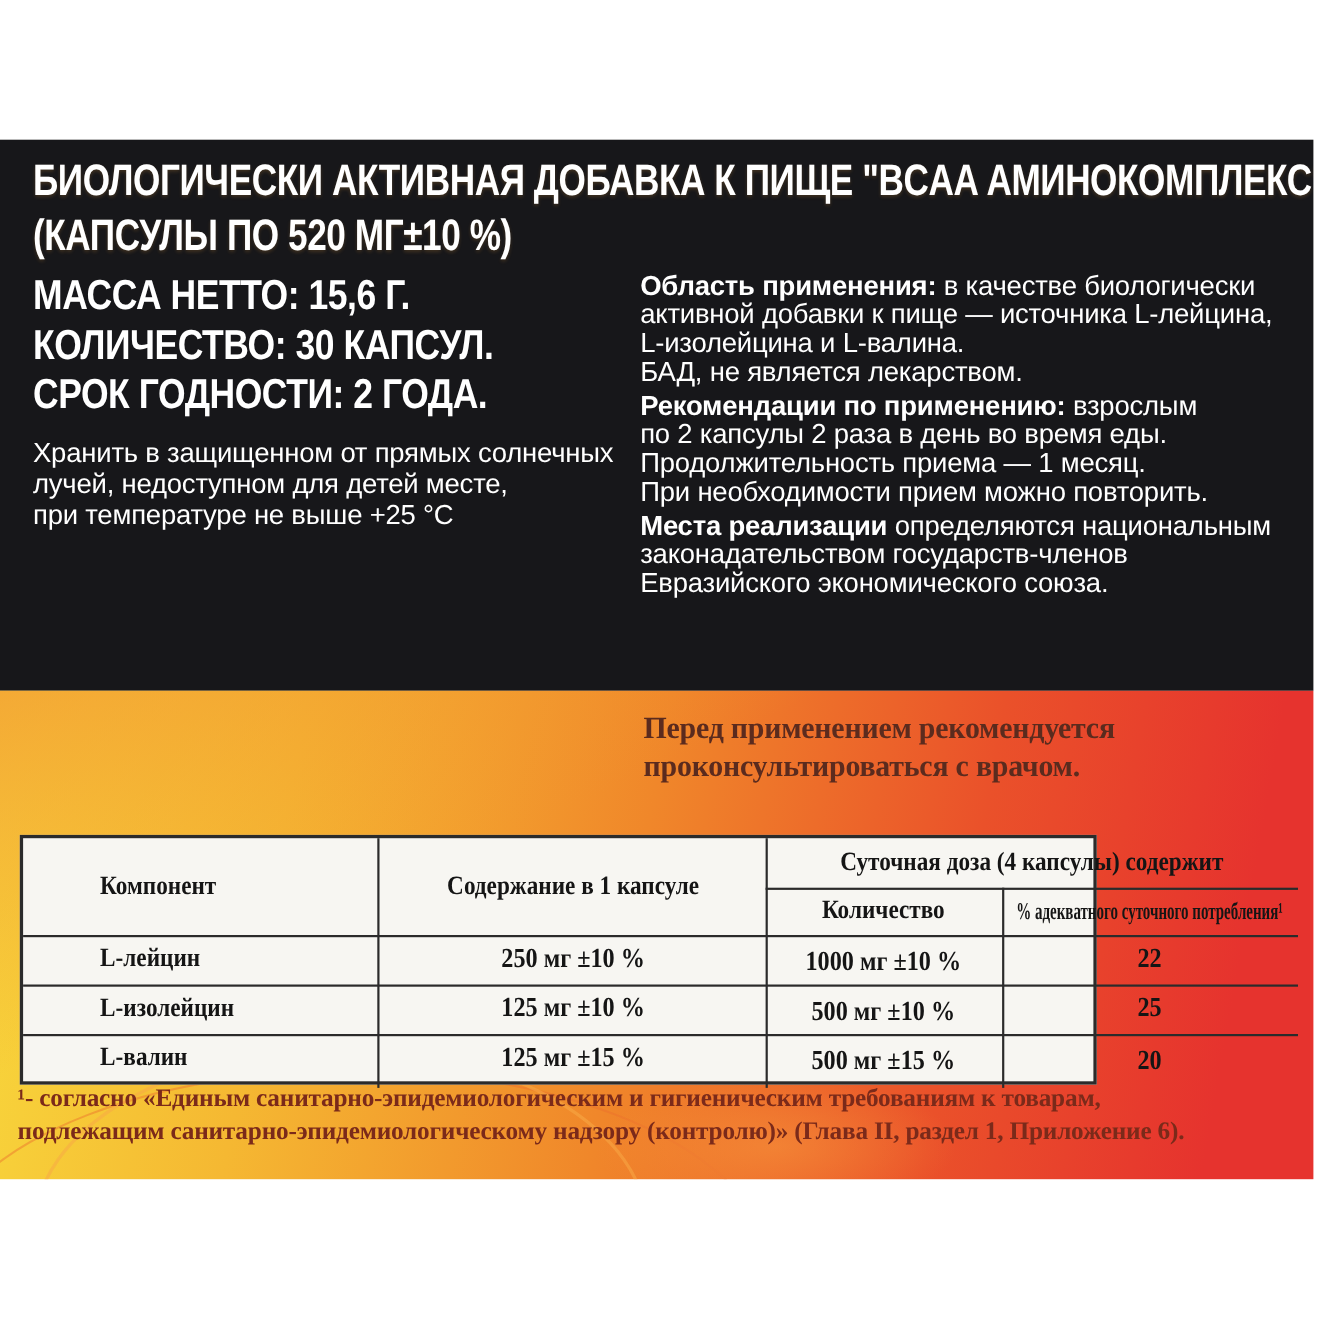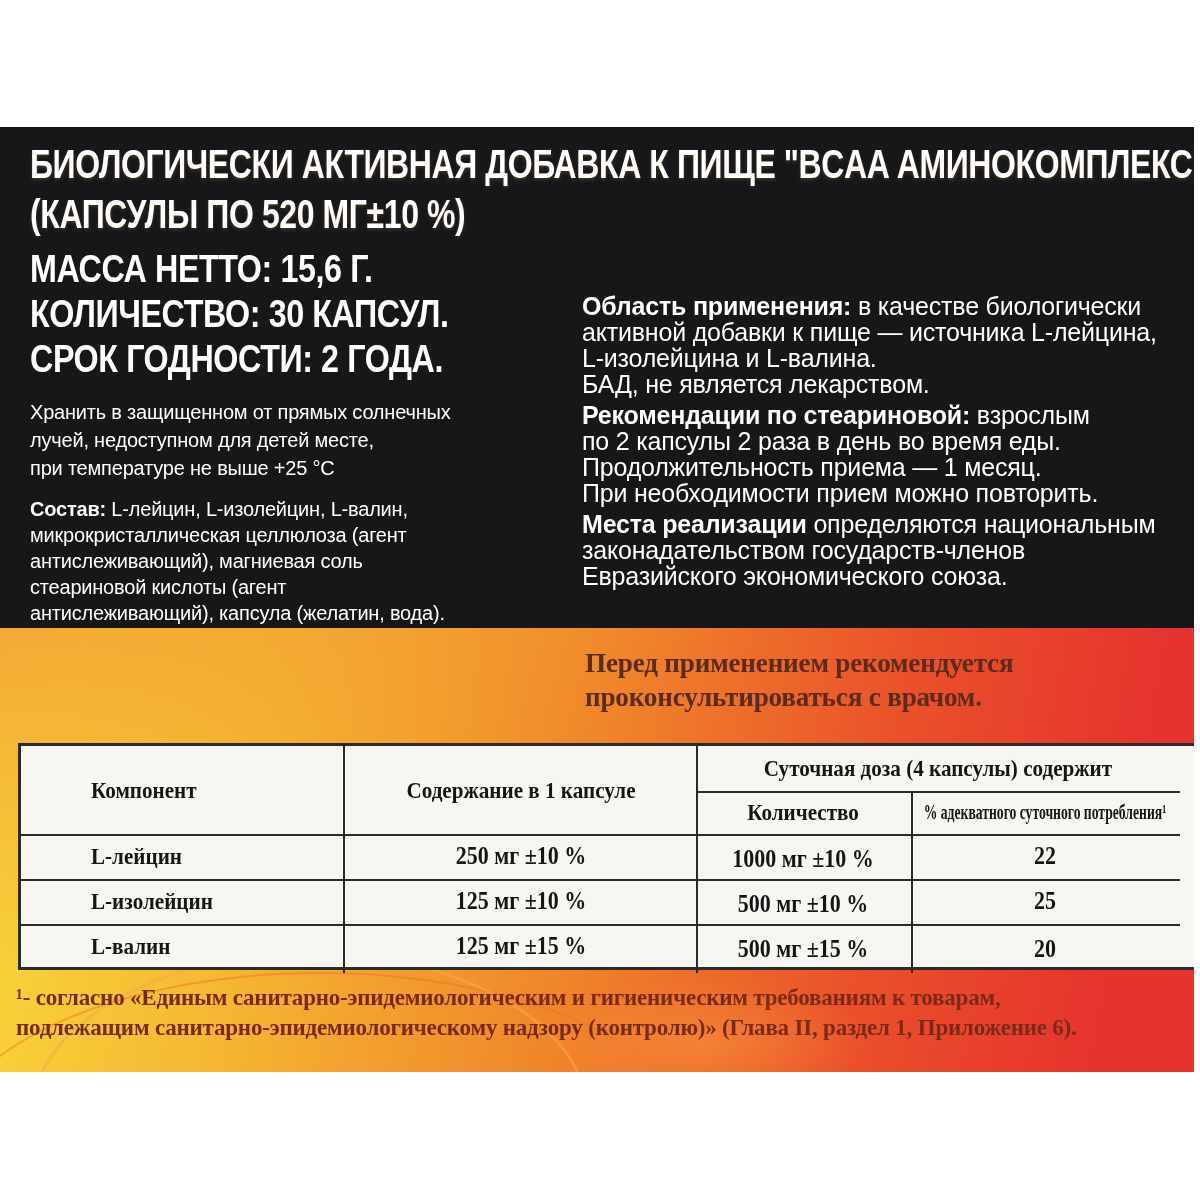--- a/index.html
+++ b/index.html
@@ -12,26 +12,26 @@
     background:#17171a; color:#fff; overflow:hidden;
     padding:12px 26px 0 30px;
   }
   .title-line {
     font-weight:700; font-size:40px; line-height:50px; letter-spacing:-0.5px;
     white-space:nowrap; transform:scaleX(0.80); transform-origin:0 50%;
     text-shadow:0 2px 4px rgba(255,170,60,0.18);
   }
   .columns { display:flex; margin-top:8px;justify-content:flex-end; }
   .col-left  { width:552px; flex:none; }
-  .col-right { flex:1;margin-top:46px; }
+  .col-right { flex:1; }
   .stat-line {
     font-weight:700; font-size:38px; line-height:45px; letter-spacing:-0.5px;
     white-space:nowrap; transform:scaleX(0.85); transform-origin:0 50%;
   }
-  .body-text { font-size:20px; line-height:28px; letter-spacing:-0.2px; white-space:pre-line; }
+  .body-text { font-size:25px; line-height:28px; letter-spacing:-0.2px; white-space:pre-line; }
   .storage   { margin-top:16px; }
   .compo     { margin-top:14px; line-height:26px; }
   .lead      { font-weight:700; }
   .col-right p { font-size:25px; line-height:26px; letter-spacing:-0.2px; margin:0 0 5px 0; }
   .col-right .sect-text { white-space:pre-line; }
 
   
   .gradient-panel {
     position:absolute; left:0; top:628px; width:1194px; height:444px; overflow:hidden;
     background:
@@ -47,21 +47,21 @@
     background:radial-gradient(closest-side, rgba(247,150,60,0.55), rgba(247,150,60,0) 70%); }
 
   .advisory {
     position:absolute; left:585px; top:18px; color:#5b2b1e;
     font-weight:700; font-size:28px; line-height:34px; white-space:pre-line;
     transform:scaleX(0.97); transform-origin:0 0; letter-spacing:-0.2px;
   }
 
   
   .tbl {
-    position:absolute; left:18px; top:115px; width:1182px; height:227px;
+    position:absolute; left:18px; top:131px; width:979px; height:227px;
     background:#f7f6f2; border:3px solid #2b2b2b;
   }
   .vline { position:absolute; width:2px; background:#2b2b2b; }
   .hline { position:absolute; height:2px; background:#2b2b2b; }
   .v1 { left:322px; top:0; height:227px; }
   .v2 { left:675px; top:0; height:227px; }
   .v3 { left:890px; top:45px; height:182px; }
   .h1 { left:675px; top:45px; width:484px; }
   .h2 { left:0; top:88px; width:1159px; }
   .h3 { left:0; top:133px; width:1159px; }
@@ -89,33 +89,28 @@
     <div class="title-line">(КАПСУЛЫ ПО 520 МГ±10 %)</div>
 
     <div class="columns">
       <div class="col-left">
         <div class="stat-line">МАССА НЕТТО: 15,6 Г.</div>
         <div class="stat-line">КОЛИЧЕСТВО: 30 КАПСУЛ.</div>
         <div class="stat-line">СРОК ГОДНОСТИ: 2 ГОДА.</div>
         <p class="body-text storage">Хранить в защищенном от прямых солнечных
 лучей, недоступном для детей месте,
 при температуре не выше +25 °C</p>
-        <p class="body-text compo"><span class="lead">Состав:</span> <span class="sect-text">L-лейцин, L-изолейцин, L-валин,
-микрокристаллическая целлюлоза (агент
-антислеживающий), магниевая соль
-стеариновой кислоты (агент
-антислеживающий), капсула (желатин, вода).</span></p>
       </div>
 
       <div class="col-right">
         <p><span class="lead">Область применения:</span> <span class="sect-text">в качестве биологически
 активной добавки к пище — источника L-лейцина,
 L-изолейцина и L-валина.
 БАД, не является лекарством.</span></p>
-        <p><span class="lead">Рекомендации по стеариновой:</span> <span class="sect-text">взрослым
+        <p><span class="lead">Рекомендации по применению:</span> <span class="sect-text">взрослым
 по 2 капсулы 2 раза в день во время еды.
 Продолжительность приема — 1 месяц.
 При необходимости прием можно повторить.</span></p>
         <p><span class="lead">Места реализации</span> <span class="sect-text">определяются национальным
 законадательством государств-членов
 Евразийского экономического союза.</span></p>
       </div>
     </div>
   </div>
 

